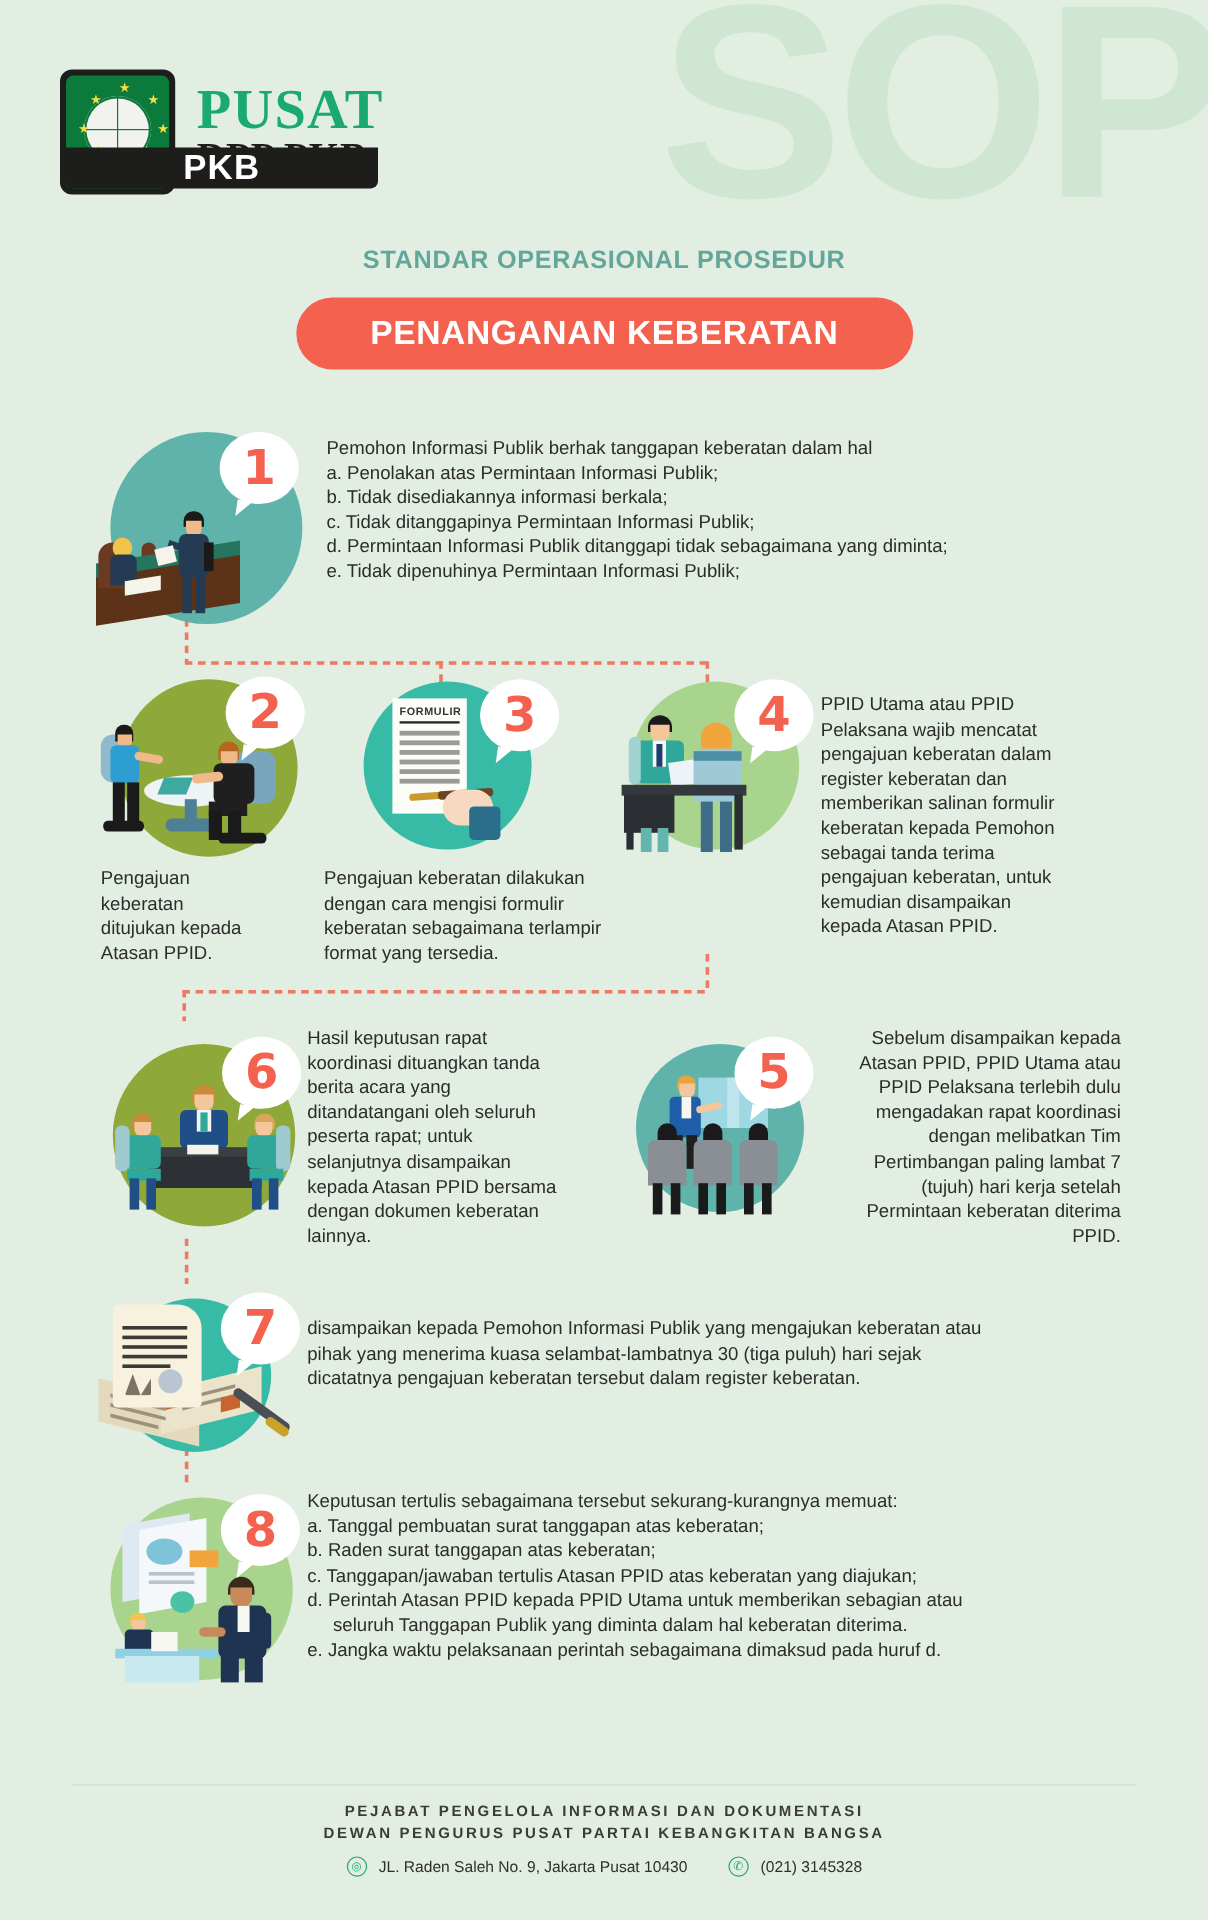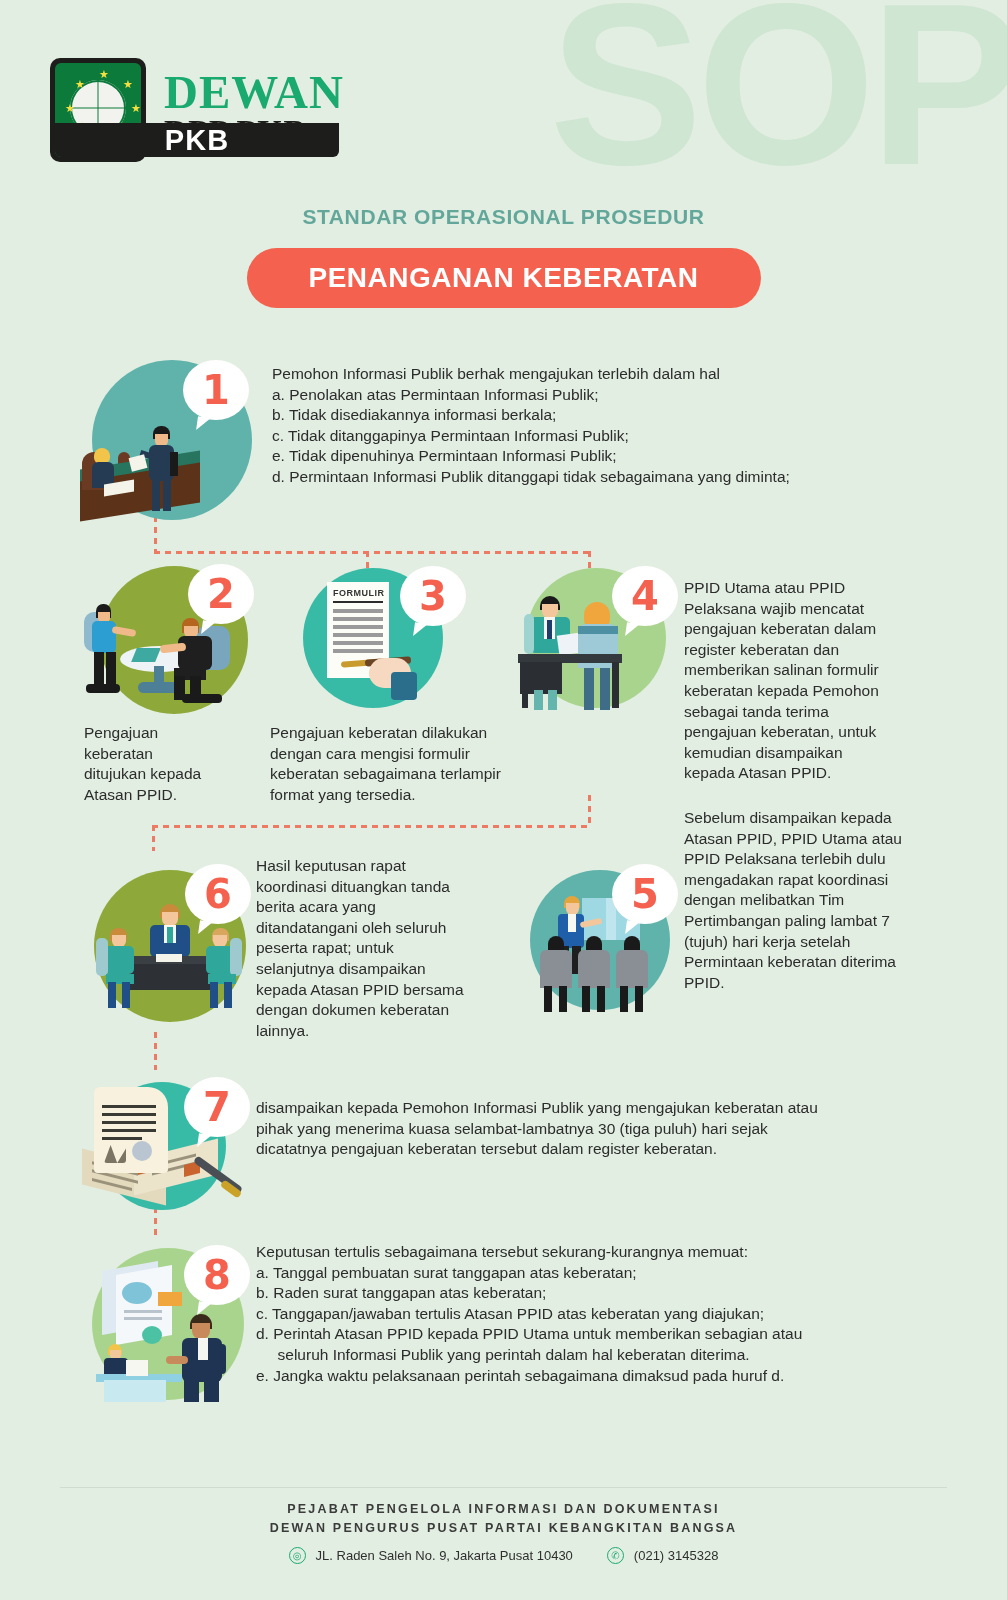--- a/index.html
+++ b/index.html
@@ -118,21 +118,21 @@
         <span class="star" style="left:20px;top:16px;">★</span>
         <span class="star" style="left:68px;top:16px;">★</span>
         <span class="star" style="left:10px;top:40px;">★</span>
         <span class="star" style="left:76px;top:40px;">★</span>
         <span class="star" style="left:22px;top:58px;">★</span>
         <span class="star" style="left:62px;top:58px;">★</span>
       </div>
       <div class="pkb-band">PKB</div>
     </div>
     <div>
-      <div class="brand-ppid">DEWAN</div>
+      <div class="brand-ppid">PUSAT</div>
       <div class="brand-dpp">DPP PKB</div>
     </div>
   </div>
 
   <div class="subtitle">STANDAR OPERASIONAL PROSEDUR</div>
   <div class="title-pill">PENANGANAN KEBERATAN</div>
 
   <div class="dot-line dot-v" style="left:154px; top:505px; height:48px;"></div>
   <div class="dot-line dot-h" style="left:154px; top:551px; width:436px;"></div>
   <div class="dot-line dot-v" style="left:366px; top:551px; height:22px;"></div>
@@ -162,26 +162,26 @@
       <div class="r" style="left:79px;top:85px;width:25px;height:36px;background:#243b53;border-radius:6px;"></div>
       <div class="r" style="left:70px;top:92px;width:14px;height:6px;background:#243b53;transform:rotate(18deg);"></div>
       <div class="r" style="left:60px;top:96px;width:16px;height:14px;background:#f4f4ea;transform:rotate(-14deg);"></div>
       <div class="r" style="left:100px;top:92px;width:8px;height:24px;background:#1a1a1a;"></div>
       <div class="r" style="left:82px;top:119px;width:8px;height:32px;background:#243b53;"></div>
       <div class="r" style="left:93px;top:119px;width:8px;height:32px;background:#243b53;"></div>
     </div>
     <div class="bubble" style="left:183px; top:360px;">1</div>
 
     <div class="body-text" style="left:272px; top:364px; width:640px;">
-      <div>Pemohon Informasi Publik berhak mengajukan terlebih dalam hal</div>
+      <div>Pemohon Informasi Publik berhak tanggapan keberatan dalam hal</div>
       <div>a. Penolakan atas Permintaan Informasi Publik;</div>
       <div>b. Tidak disediakannya informasi berkala;</div>
       <div>c. Tidak ditanggapinya Permintaan Informasi Publik;</div>
+      <div>d. Permintaan Informasi Publik ditanggapi tidak sebagaimana yang diminta;</div>
       <div>e. Tidak dipenuhinya Permintaan Informasi Publik;</div>
-      <div>d. Permintaan Informasi Publik ditanggapi tidak sebagaimana yang diminta;</div>
     </div>
   </div>
 
   <div class="step">
     <div class="circle" style="left:100px; top:566px; width:148px; height:148px; background:#8fa83a;"></div>
     <div class="sc" style="left:78px;top:566px;width:190px;height:155px;">
 
       <div class="r" style="left:6px;top:46px;width:24px;height:40px;background:#8fb9cc;border-radius:10px;"></div>
       <div class="r" style="left:18px;top:38px;width:15px;height:14px;background:#1a1a1a;border-radius:7px 7px 0 0;"></div>
       <div class="r" style="left:20px;top:46px;width:12px;height:11px;background:#f0b98a;border-radius:0 0 5px 5px;"></div>
@@ -315,21 +315,21 @@
       <div class="r" style="left:52px;top:116px;width:8px;height:26px;background:#1a1a1a;"></div>
       <div class="r" style="left:67px;top:116px;width:8px;height:26px;background:#1a1a1a;"></div>
 
       <div class="r" style="left:94px;top:66px;width:16px;height:14px;background:#1a1a1a;border-radius:8px 8px 0 0;"></div>
       <div class="r" style="left:86px;top:80px;width:32px;height:38px;background:#8a8f96;border-radius:6px 6px 0 0;"></div>
       <div class="r" style="left:90px;top:116px;width:8px;height:26px;background:#1a1a1a;"></div>
       <div class="r" style="left:105px;top:116px;width:8px;height:26px;background:#1a1a1a;"></div>
     </div>
     <div class="bubble" style="left:612px; top:864px;">5</div>
 
-    <div class="body-text" style="left:684px; top:808px; width:250px;">
+    <div class="body-text" style="left:684px; top:856px; width:250px;text-align:right;">
       <div>Sebelum disampaikan kepada</div>
       <div>Atasan PPID, PPID Utama atau</div>
       <div>PPID Pelaksana terlebih dulu</div>
       <div>mengadakan rapat koordinasi</div>
       <div>dengan melibatkan Tim</div>
       <div>Pertimbangan paling lambat 7</div>
       <div>(tujuh) hari kerja setelah</div>
       <div>Permintaan keberatan diterima</div>
       <div>PPID.</div>
     </div>
@@ -445,21 +445,21 @@
       <div class="r" style="left:124px;top:132px;width:15px;height:22px;background:#1f3352;"></div>
     </div>
     <div class="bubble" style="left:184px; top:1245px;">8</div>
 
     <div class="body-text" style="left:256px; top:1242px; width:660px;">
       <div>Keputusan tertulis sebagaimana tersebut sekurang-kurangnya memuat:</div>
       <div>a. Tanggal pembuatan surat tanggapan atas keberatan;</div>
       <div>b. Raden surat tanggapan atas keberatan;</div>
       <div>c. Tanggapan/jawaban tertulis Atasan PPID atas keberatan yang diajukan;</div>
       <div>d. Perintah Atasan PPID kepada PPID Utama untuk memberikan sebagian atau</div>
-      <div style="white-space:pre;">     seluruh Informasi Publik yang perintah dalam hal keberatan diterima.</div>
+      <div style="white-space:pre;">     seluruh Tanggapan Publik yang diminta dalam hal keberatan diterima.</div>
       <div>e. Jangka waktu pelaksanaan perintah sebagaimana dimaksud pada huruf d.</div>
     </div>
   </div>
 
   <div class="footer-div"></div>
   <div class="footer">
     <div class="f-l1">PEJABAT PENGELOLA INFORMASI DAN DOKUMENTASI</div>
     <div class="f-l1">DEWAN PENGURUS PUSAT PARTAI KEBANGKITAN BANGSA</div>
     <div class="f-l2">
       <span class="f-ico">◎</span>

